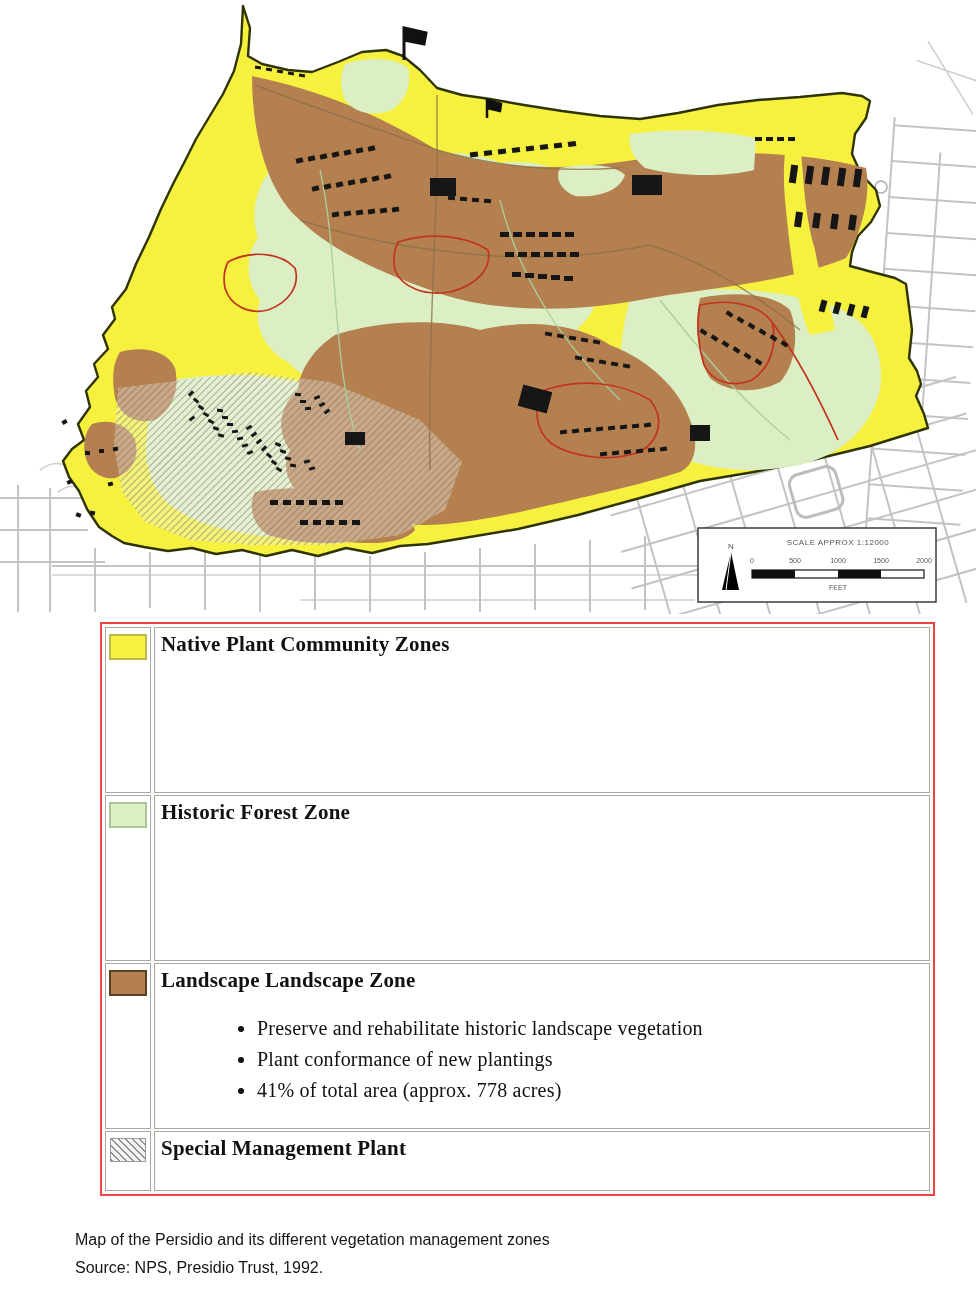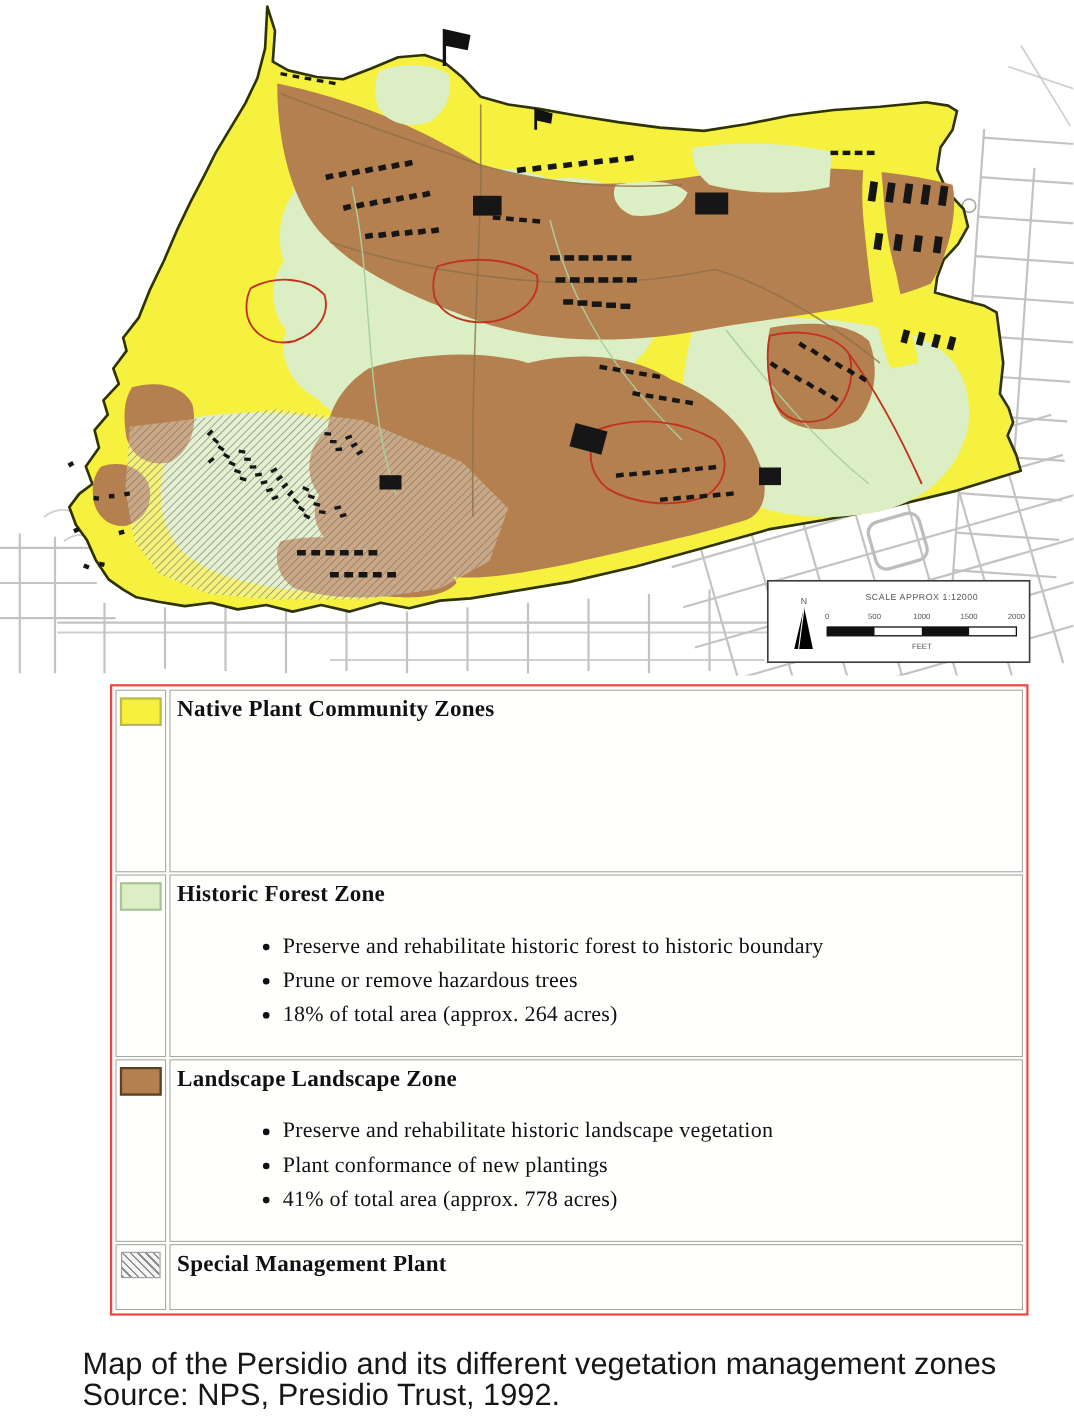--- a/index.html
+++ b/index.html
@@ -29,21 +29,21 @@
   .chip.yellow{background:var(--c-yellow);border:2px solid #b9b94e;}
   .chip.green{background:var(--c-green);border:2px solid #a9c49a;}
   .chip.brown{background:var(--c-brown);border:2px solid #5a4026;}
   .chip.hatch{border:1px solid #9a9a9a;
       background:repeating-linear-gradient(45deg,#909090 0 1.5px,#f4f4f4 1.5px 5px);}
   .ltitle{font-weight:bold;font-size:21px;color:#111;padding:4px 0 0 6px;letter-spacing:.2px;}
   .lbody ul{margin:24px 0 0 0;padding-left:102px;font-size:20px;color:#111;}
   .lbody li{margin-bottom:8px;letter-spacing:.2px;}
   
   #caption{position:absolute;left:75px;top:1226px;font-family:"Liberation Sans",sans-serif;
-           font-size:28px;line-height:28px;color:#161616;}
+           font-size:16px;line-height:28px;color:#161616;}
 </style>
 </head>
 <body>
 
 <div id="page">
 
   <div id="map-wrap">
     <svg width="976" height="614" viewBox="0 0 976 614">
       <defs>
         <pattern id="hatchPat" width="5" height="5" patternTransform="rotate(45)" patternUnits="userSpaceOnUse">
@@ -399,25 +399,20 @@
       <div class="lbody">
         <div class="ltitle">Native Plant Community Zones</div>
       </div>
     </div>
     <div class="lrow tall">
       <div class="lswatch">
         <div class="chip green"></div>
       </div>
       <div class="lbody">
         <div class="ltitle">Historic Forest Zone</div>
-        <ul>
-          <li>Preserve and rehabilitate historic forest to historic boundary</li>
-          <li>Prune or remove hazardous trees</li>
-          <li>18% of total area (approx. 264 acres)</li>
-        </ul>
       </div>
     </div>
     <div class="lrow tall">
       <div class="lswatch">
         <div class="chip brown"></div>
       </div>
       <div class="lbody">
         <div class="ltitle">Landscape Landscape Zone</div>
         <ul>
           <li>Preserve and rehabilitate historic landscape vegetation</li>

